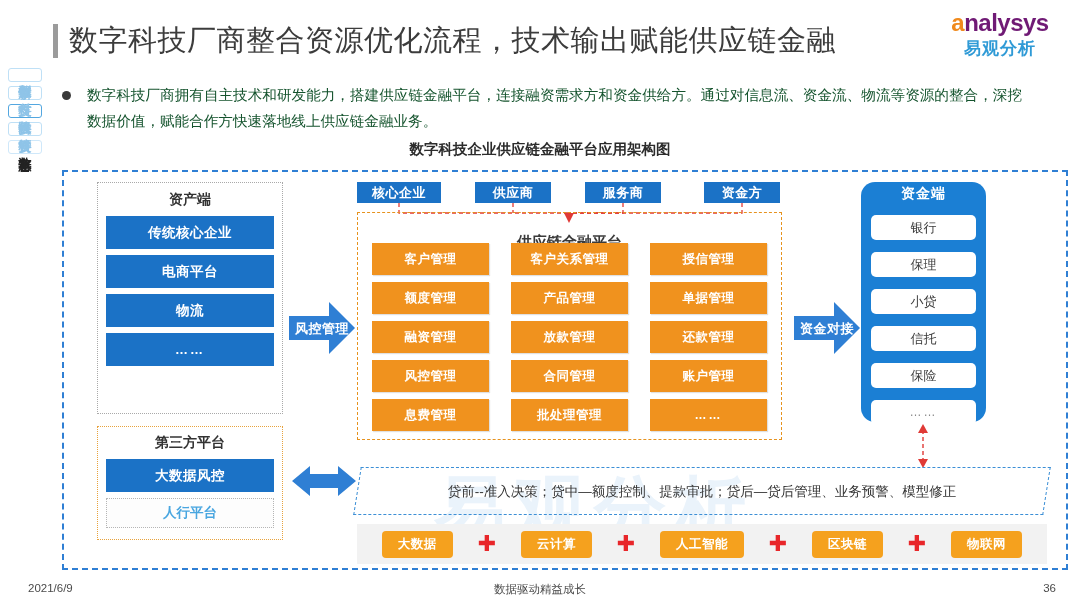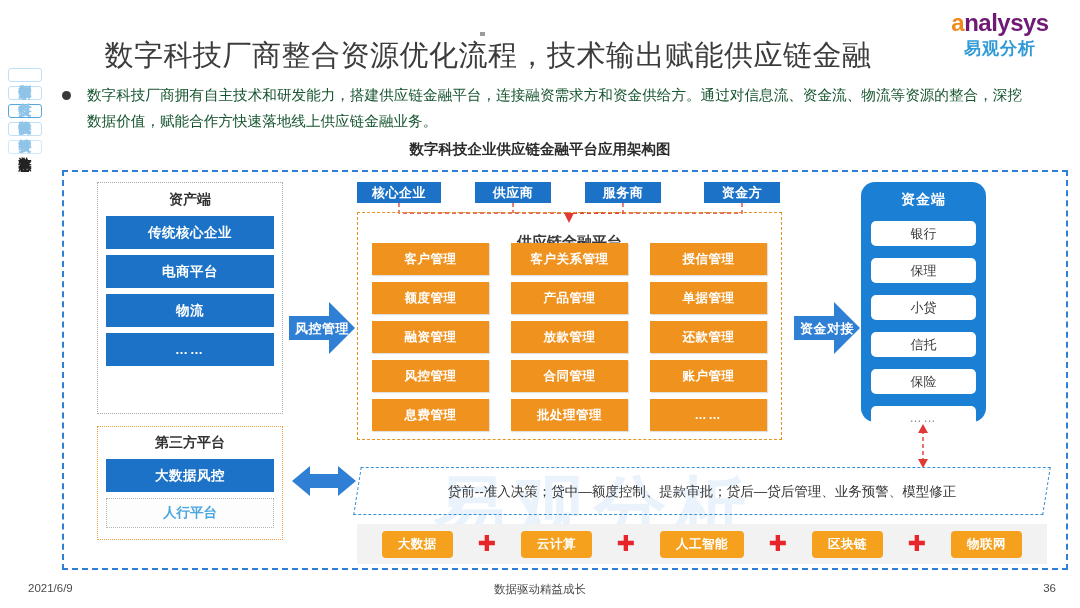--- a/index.html
+++ b/index.html
@@ -3,22 +3,22 @@
 <meta charset="utf-8">
 <style>
   html,body{margin:0;padding:0;}
   body{
     width:1080px;height:608px;overflow:hidden;background:#ffffff;
     font-family:"Liberation Sans","DejaVu Sans",sans-serif;
     color:#3b3b3b;position:relative;
   }
   
   .slide-title{
-    position:absolute;left:53px;top:32px;width:870px;height:44px;
-    display:flex;align-items:center;flex-direction:column;
+    position:absolute;left:53px;top:19px;width:870px;height:44px;
+    display:flex;align-items:center;
   }
   .title-bar{width:5px;height:34px;background:#9b9b9b;margin-right:11px;}
   .title-text{font-size:29px;font-weight:400;color:#3c3c3c;letter-spacing:.5px;white-space:nowrap;}
   .logo{position:absolute;right:16px;top:8px;width:128px;height:56px;text-align:center;}
   .logo-row1{height:30px;line-height:30px;font-size:24px;font-weight:700;letter-spacing:-.5px;}
   .logo-a{color:#f08a1d;}
   .logo-rest{color:#701a75;}
   .logo-row2{font-size:17px;font-weight:700;color:#2f9ad6;letter-spacing:1px;line-height:22px;}
   
   .bullet-wrap{position:absolute;left:62px;top:82px;width:960px;display:flex;}
@@ -85,21 +85,21 @@
     background:#f0921e;color:#fff;font-size:12.5px;font-weight:700;
     display:flex;align-items:center;justify-content:center;letter-spacing:.5px;
     box-shadow:1px 1px 1px rgba(0,0,0,.12);
   }
   .cell.dots{letter-spacing:2px;font-size:12px;}
   
   .fund-panel{
     position:absolute;left:797px;top:10px;width:125px;height:240px;
     background:#1b7fd4;border-radius:14px;padding:0 10px;box-sizing:border-box;
   }
-  .fund-title{text-align:center;color:#fff;font-size:14px;font-weight:700;margin-top:9px;letter-spacing:1px;}
+  .fund-title{text-align:center;color:#fff;font-size:14px;font-weight:700;margin-top:3px;letter-spacing:1px;}
   .fund-item{
     background:#fff;border-radius:5px;color:#3a3a3a;font-size:13px;
     height:25px;line-height:25px;text-align:center;margin-top:12px;
   }
   .fund-item.dots{letter-spacing:2px;color:#888;font-size:12px;}
   
   .para{
     position:absolute;left:293px;top:295px;width:690px;height:48px;
     border:1.6px dashed #3c8fd6;box-sizing:border-box;
     transform:skewX(-9deg);

